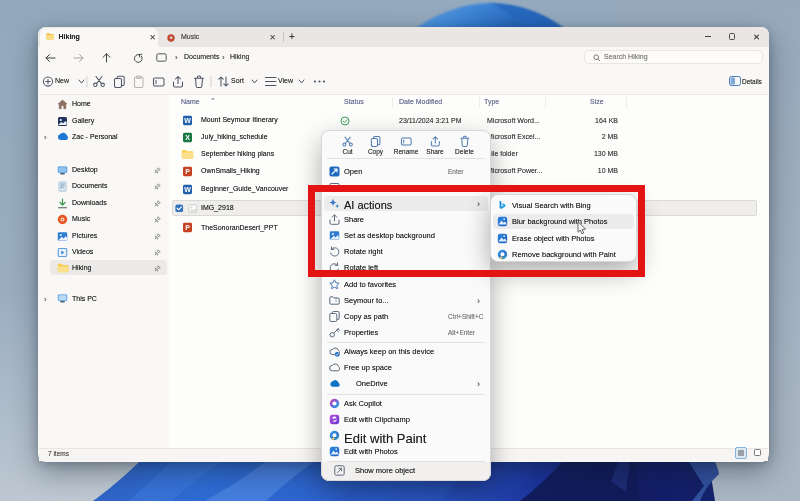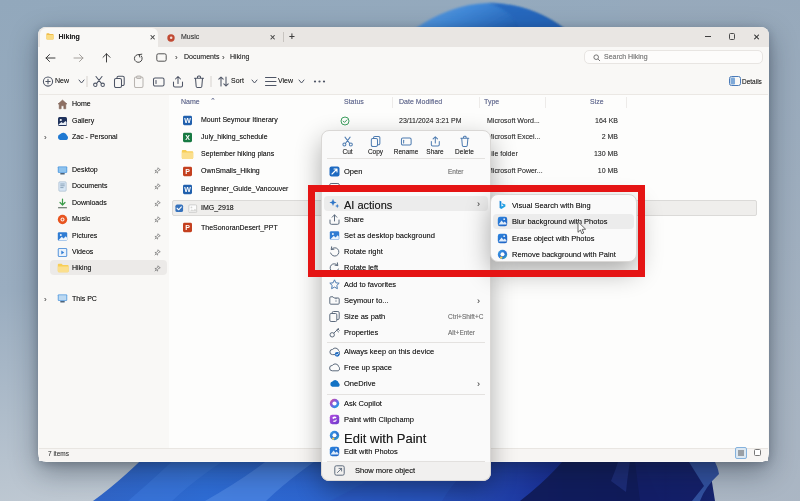--- a/index.html
+++ b/index.html
@@ -537,27 +537,27 @@
   
   <div class="t" style="left:344px;top:166.5px;font-size:7.5px;z-index:23;">Open</div>
   <div class="t" style="left:348px;top:182.5px;font-size:7.5px;z-index:23;">Open with</div>
   <div class="t" style="left:344px;top:198.5px;font-size:11px;z-index:23;">AI actions</div>
   <div class="t" style="left:344px;top:214.5px;font-size:7.5px;z-index:23;">Share</div>
   <div class="t" style="left:344px;top:230.5px;font-size:7.5px;z-index:23;">Set as desktop background</div>
   <div class="t" style="left:344px;top:246.5px;font-size:7.5px;z-index:23;">Rotate right</div>
   <div class="t" style="left:344px;top:262.5px;font-size:7.5px;z-index:23;">Rotate left</div>
   <div class="t" style="left:344px;top:279.5px;font-size:7.5px;z-index:23;">Add to favorites</div>
   <div class="t" style="left:344px;top:295.5px;font-size:7.5px;z-index:23;">Seymour to...</div>
-  <div class="t" style="left:344px;top:311.5px;font-size:7.5px;z-index:23;">Size as path</div>
+  <div class="t" style="left:344px;top:311.5px;font-size:7.5px;z-index:23;">Copy as path</div>
   <div class="t" style="left:344px;top:327.5px;font-size:7.5px;z-index:23;">Properties</div>
   <div class="t" style="left:344px;top:346.5px;font-size:7.5px;z-index:23;">Always keep on this device</div>
   <div class="t" style="left:344px;top:362.5px;font-size:7.5px;z-index:23;">Free up space</div>
-  <div class="t" style="left:344px;top:378.5px;font-size:7.5px;z-index:23;">OneDrive</div>
+  <div class="t" style="left:356px;top:378.5px;font-size:7.5px;z-index:23;">OneDrive</div>
   <div class="t" style="left:344px;top:398.5px;font-size:7.5px;z-index:23;">Ask Copilot</div>
-  <div class="t" style="left:344px;top:414.5px;font-size:7.5px;z-index:23;">Paint with Clipchamp</div>
+  <div class="t" style="left:344px;top:414.5px;font-size:7.5px;z-index:23;">Edit with Clipchamp</div>
   <div class="t" style="left:344px;top:430.5px;font-size:13px;z-index:23;">Edit with Paint</div>
   <div class="t" style="left:344px;top:446.5px;font-size:7.5px;z-index:23;">Edit with Photos</div>
   <div class="t" style="left:355px;top:466px;font-size:7.5px;z-index:23;">Show more object</div>
 
   
   <div class="t" style="left:448px;top:167.5px;font-size:6.5px;color:#8b8b8b;z-index:23;">Enter</div>
   <div class="t" style="left:448px;top:312.5px;font-size:6.5px;color:#8b8b8b;z-index:23;">Ctrl+Shift+C</div>
   <div class="t" style="left:448px;top:328.5px;font-size:6.5px;color:#8b8b8b;z-index:23;">Alt+Enter</div>
 
   

